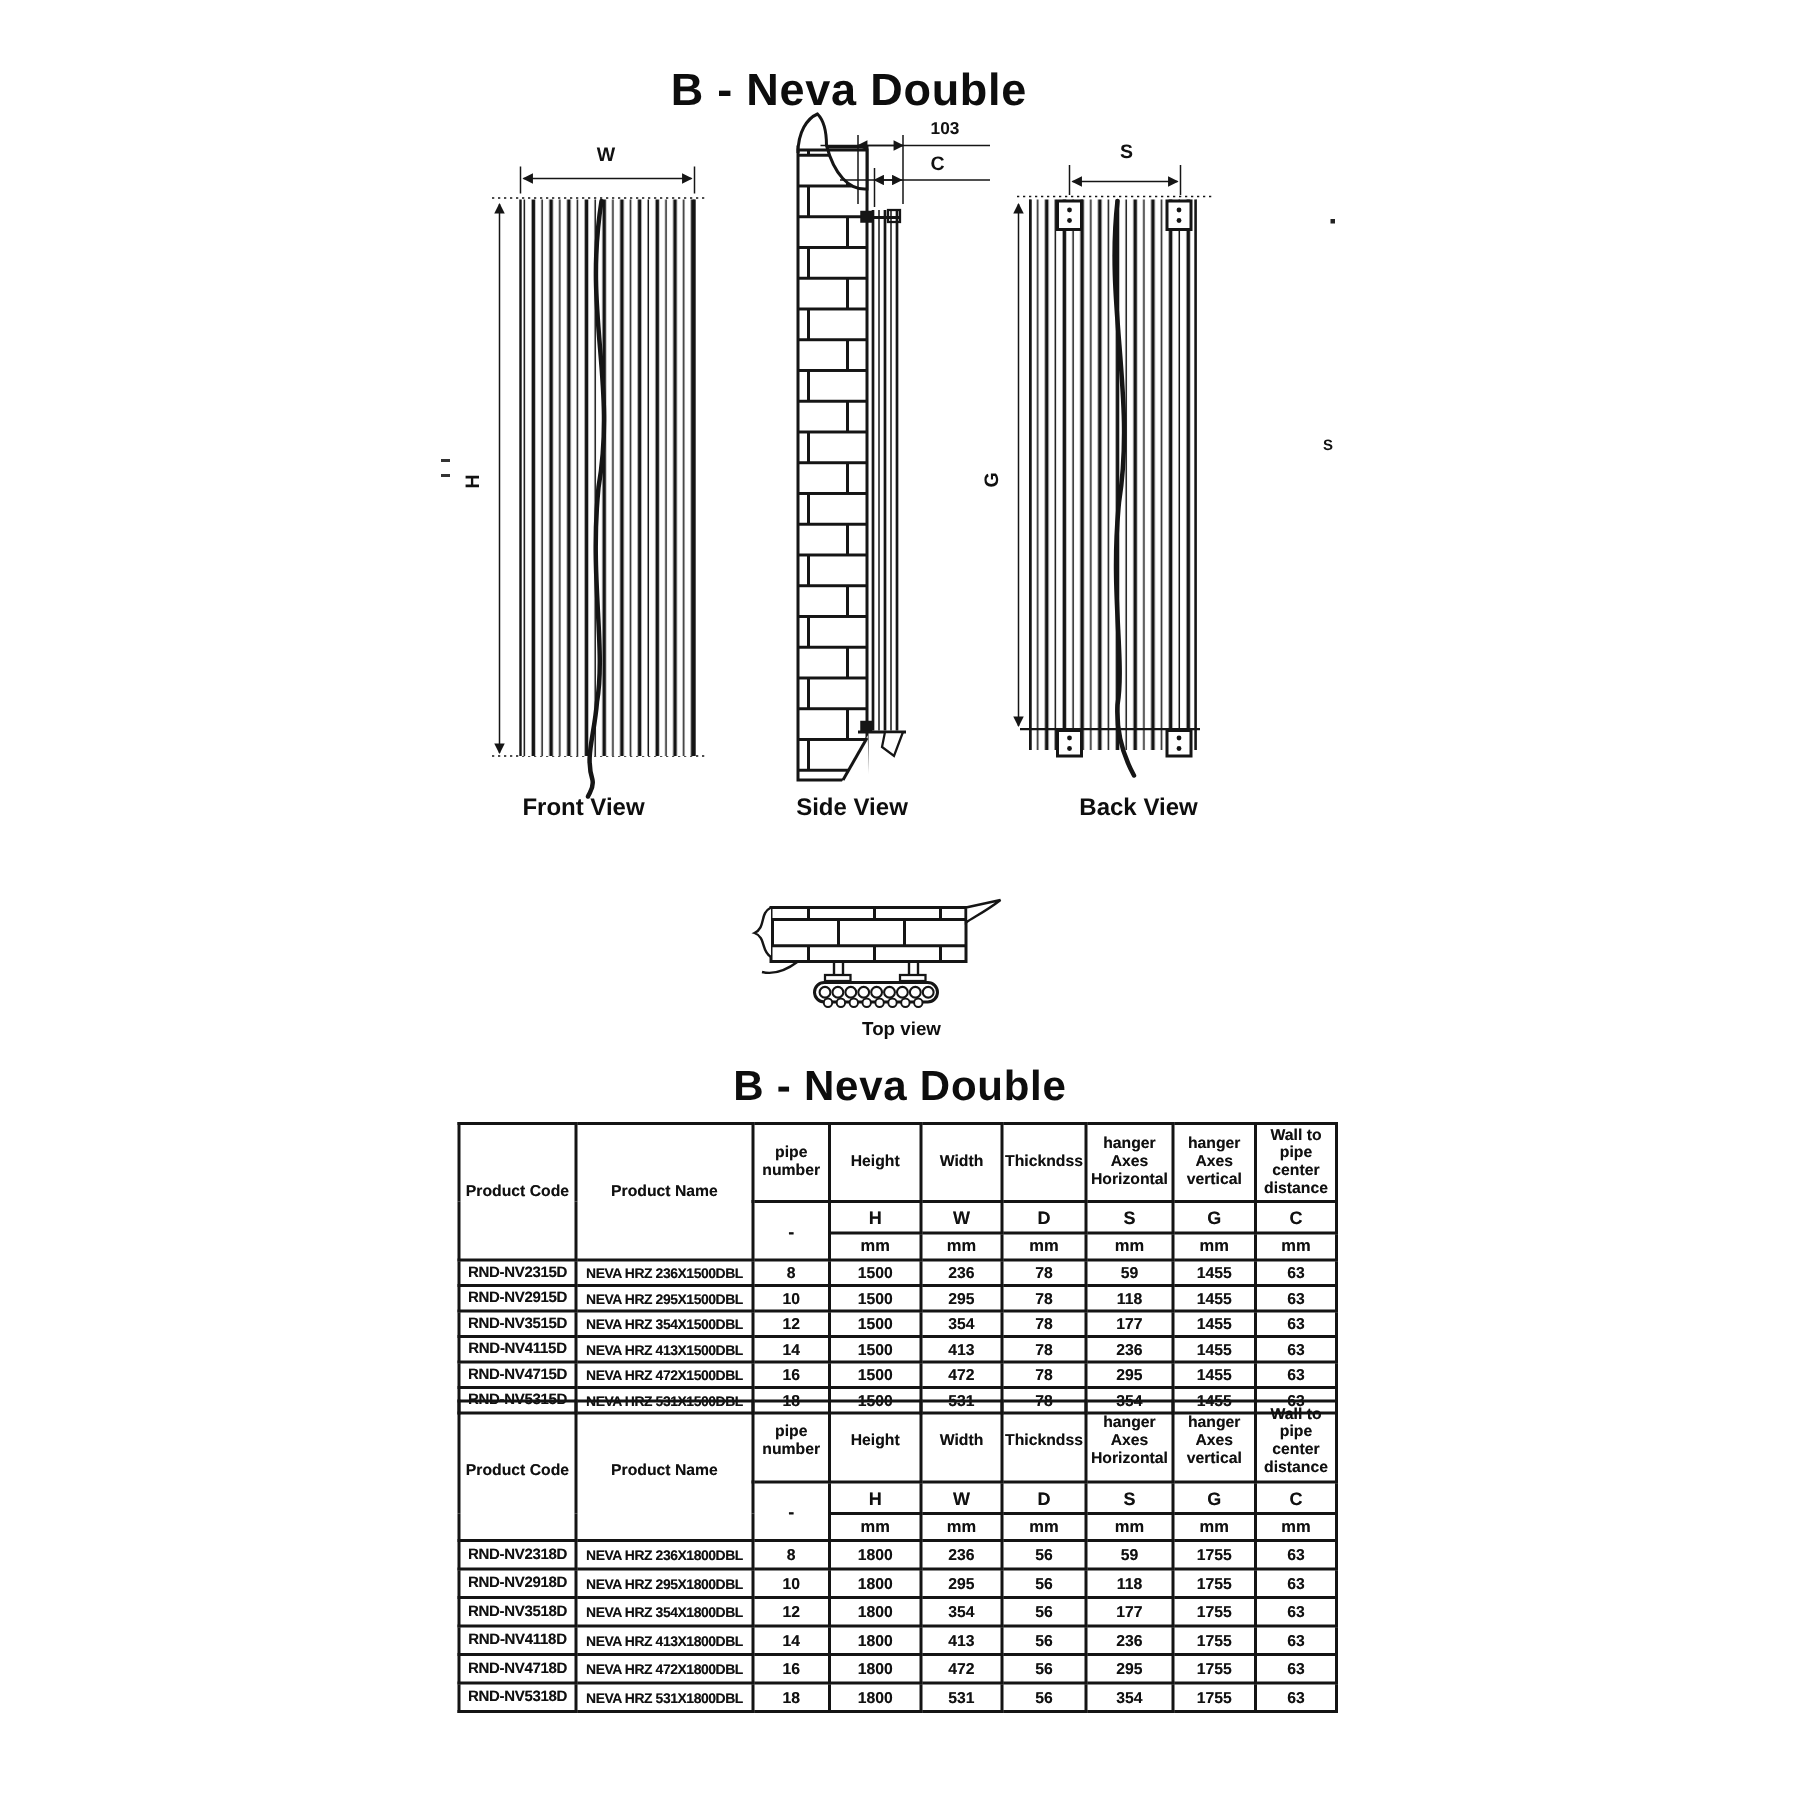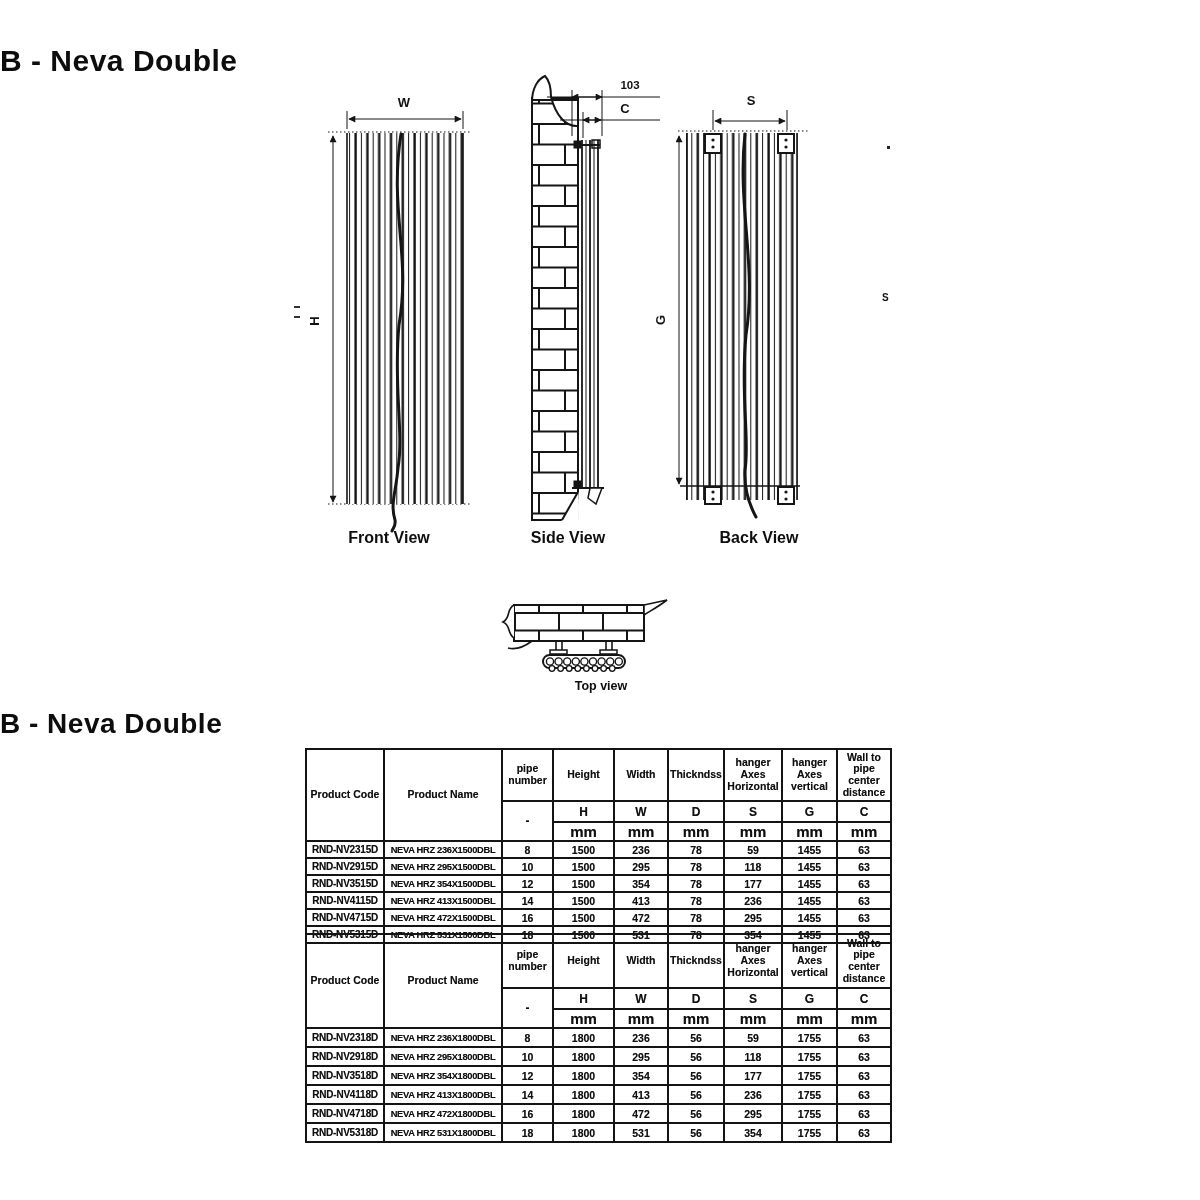--- a/index.html
+++ b/index.html
@@ -1,21 +1,21 @@
 <!DOCTYPE html>
 <html><head>
 <meta charset="utf-8">
 <style>
   html,body{margin:0;padding:0;background:#fff;}
   #canvas{
     position:relative;width:1200px;height:1200px;background:#ffffff;
     font-family:"Liberation Sans",sans-serif;color:#141414;overflow:hidden;
   }
   .big-title{
-    position:absolute;font-weight:bold;text-align:left;color:#0d0d0d;
+    position:absolute;font-weight:bold;text-align:center;color:#0d0d0d;
     letter-spacing:.5px;
   }
   #title-drawings{top:44px;left:0;width:1132px;font-size:30px;}
   #title-tables{top:708px;left:0;width:1200px;font-size:28px;}
   #drawings-svg{position:absolute;top:0;left:0;}
 
   table.spec{
     position:absolute;left:305px;width:585px;border-collapse:collapse;
     table-layout:fixed;font-weight:bold;color:#101010;
     text-shadow:0 0 .4px rgba(0,0,0,.45);
@@ -23,21 +23,21 @@
   table.spec th,table.spec td{
     border:2px solid #141414;padding:0;text-align:center;vertical-align:middle;
     overflow:hidden;font-weight:bold;
   }
   #table-1500{top:748px;}
   #table-1800{top:933px;}
   tr.hrow th{font-size:10.5px;line-height:1.12;white-space:pre-line;}
   #table-1500 tr.hrow th{height:50px;}
   #table-1800 tr.hrow th{height:52px;}
   tr.srow th{font-size:12px;height:19px;}
-  tr.mrow th{font-size:15px;height:16px;}
+  tr.mrow th{font-size:11px;height:16px;}
   #table-1500 tbody td{font-size:10.5px;height:15px;}
   #table-1800 tbody td{font-size:10.5px;height:17px;}
   td.col-1{font-size:9.3px !important;letter-spacing:-.3px;}
   td.col-0{font-size:10px !important;letter-spacing:-.2px;margin-top:27px;}
   .stray-dot{position:absolute;left:887px;top:146px;width:3px;height:3px;background:#222;}
   .stray-dashes{position:absolute;left:294px;top:306px;width:6px;height:8px;
     border-top:2px solid #333;border-bottom:2px solid #333;}
   .stray-s{position:absolute;left:882px;top:292px;font-size:10px;font-weight:bold;color:#111;}
 </style>
 </head>

